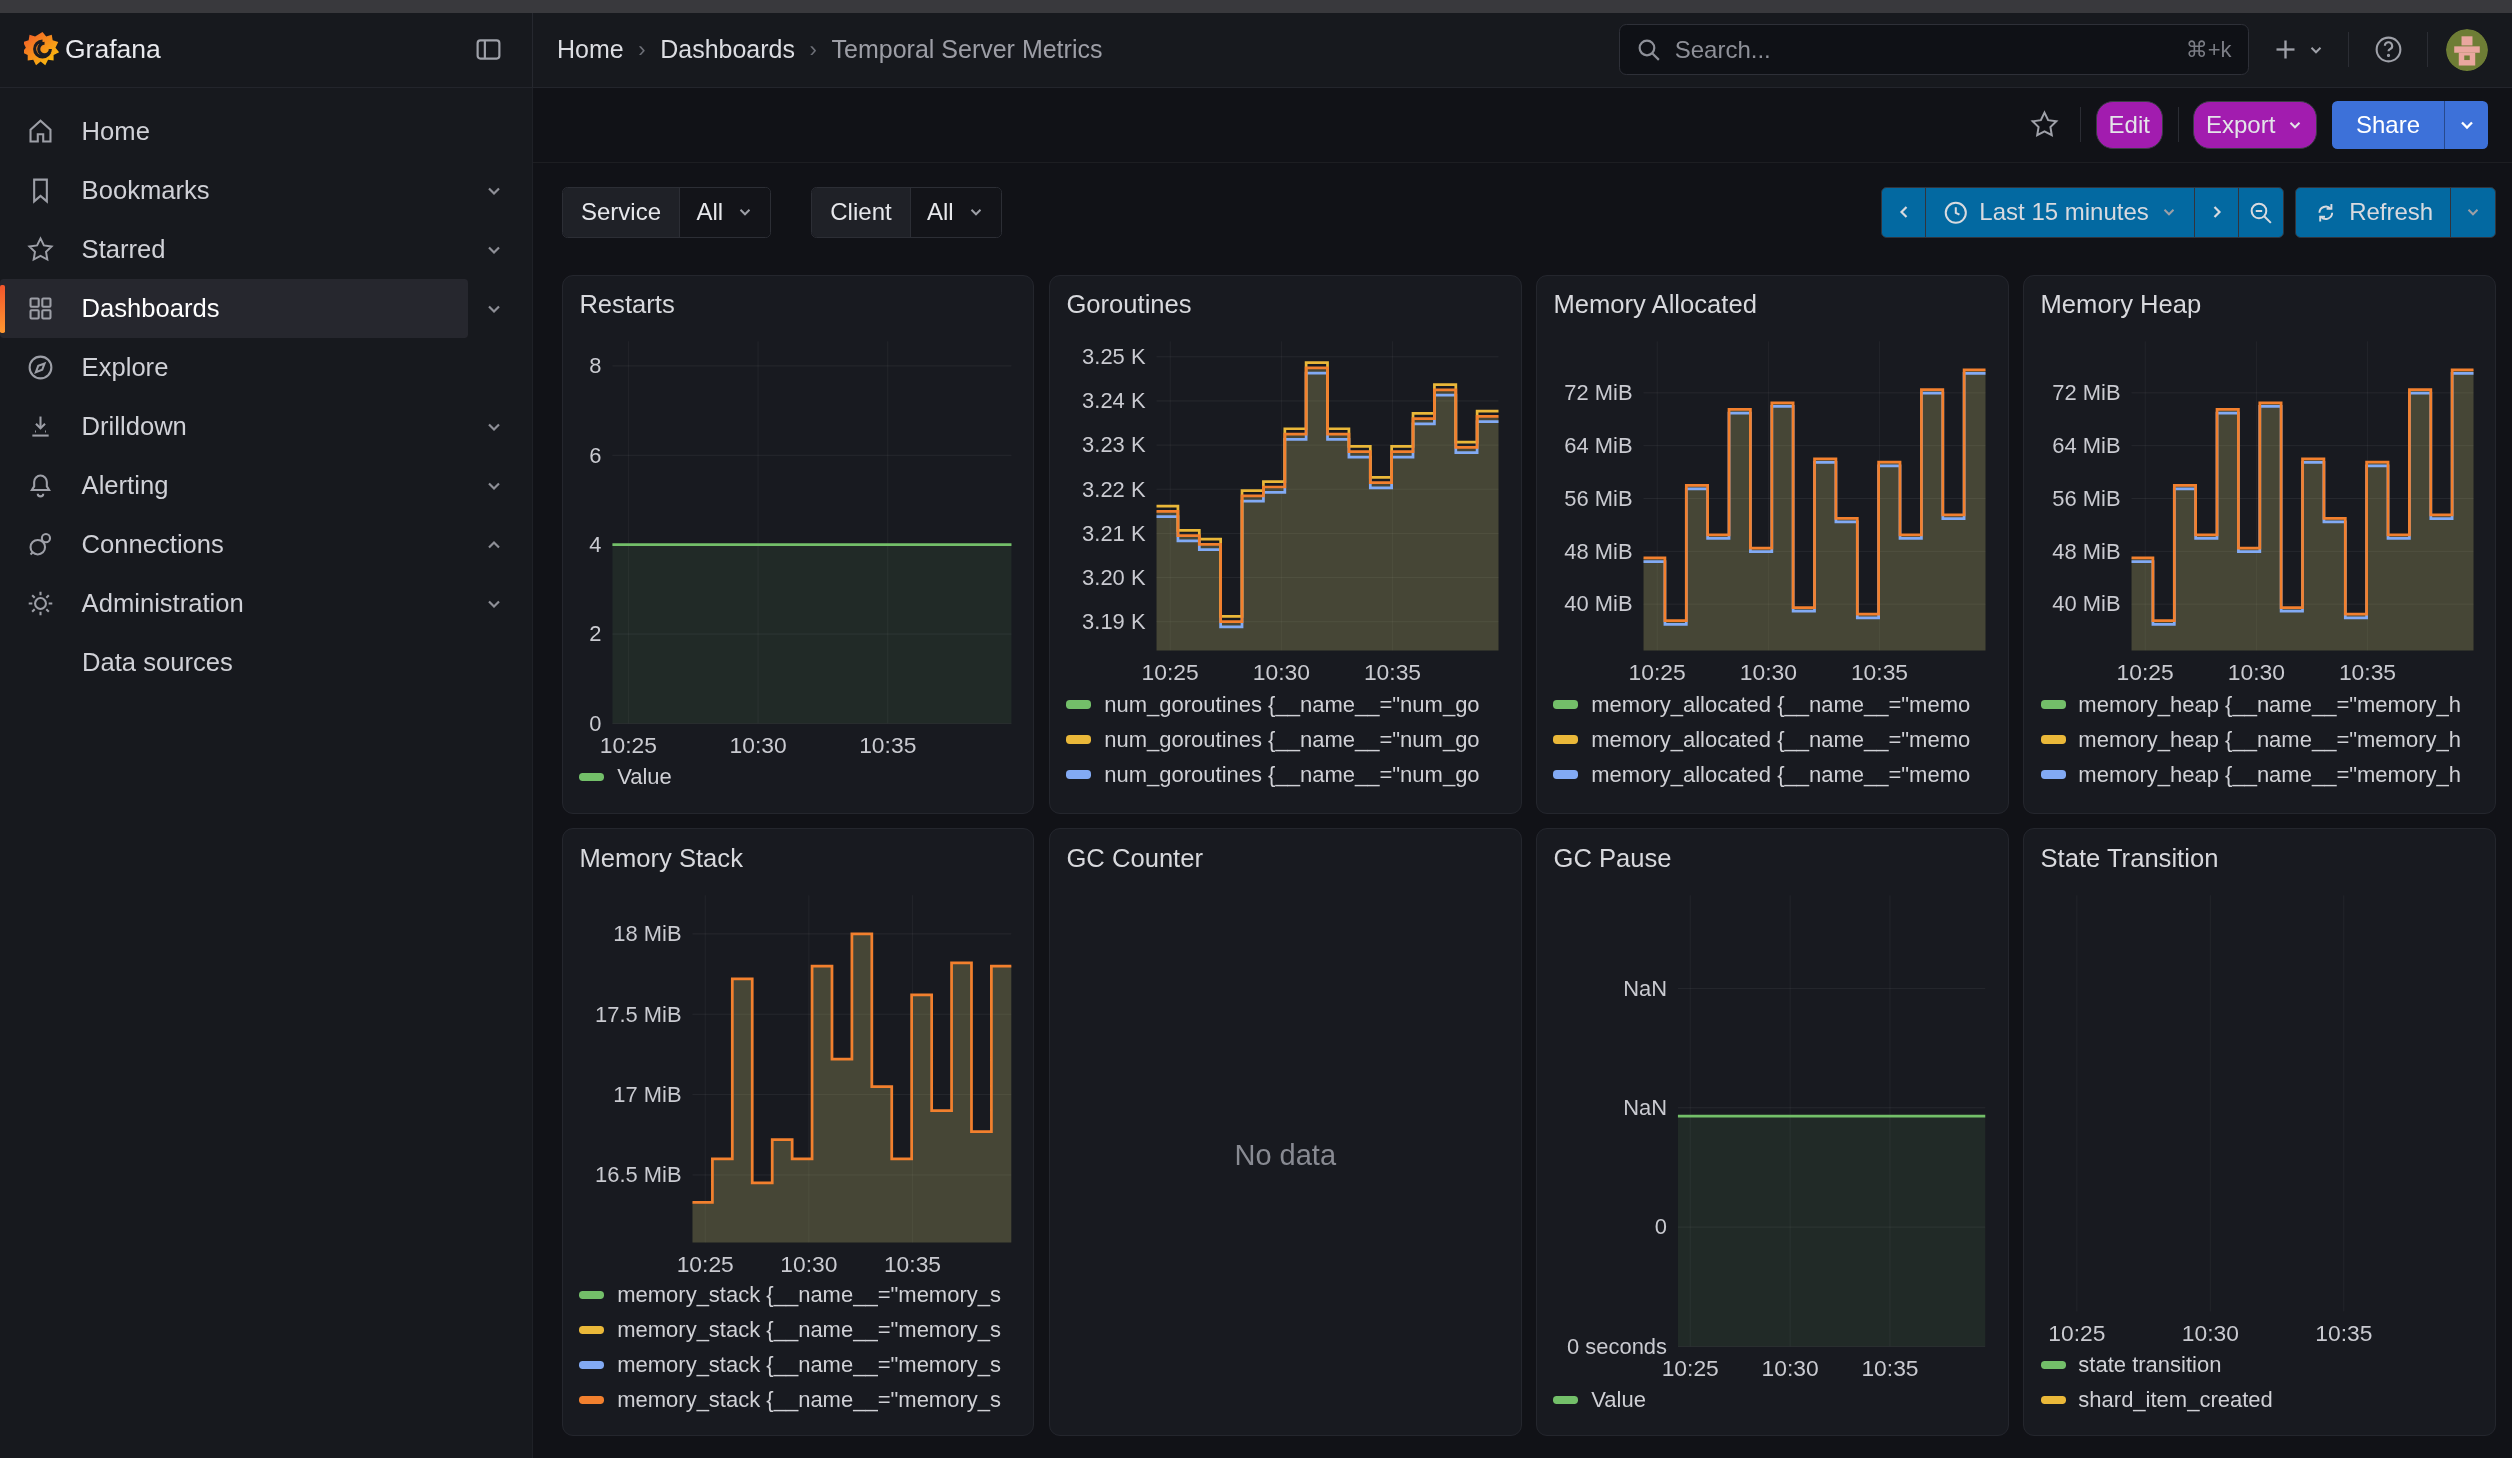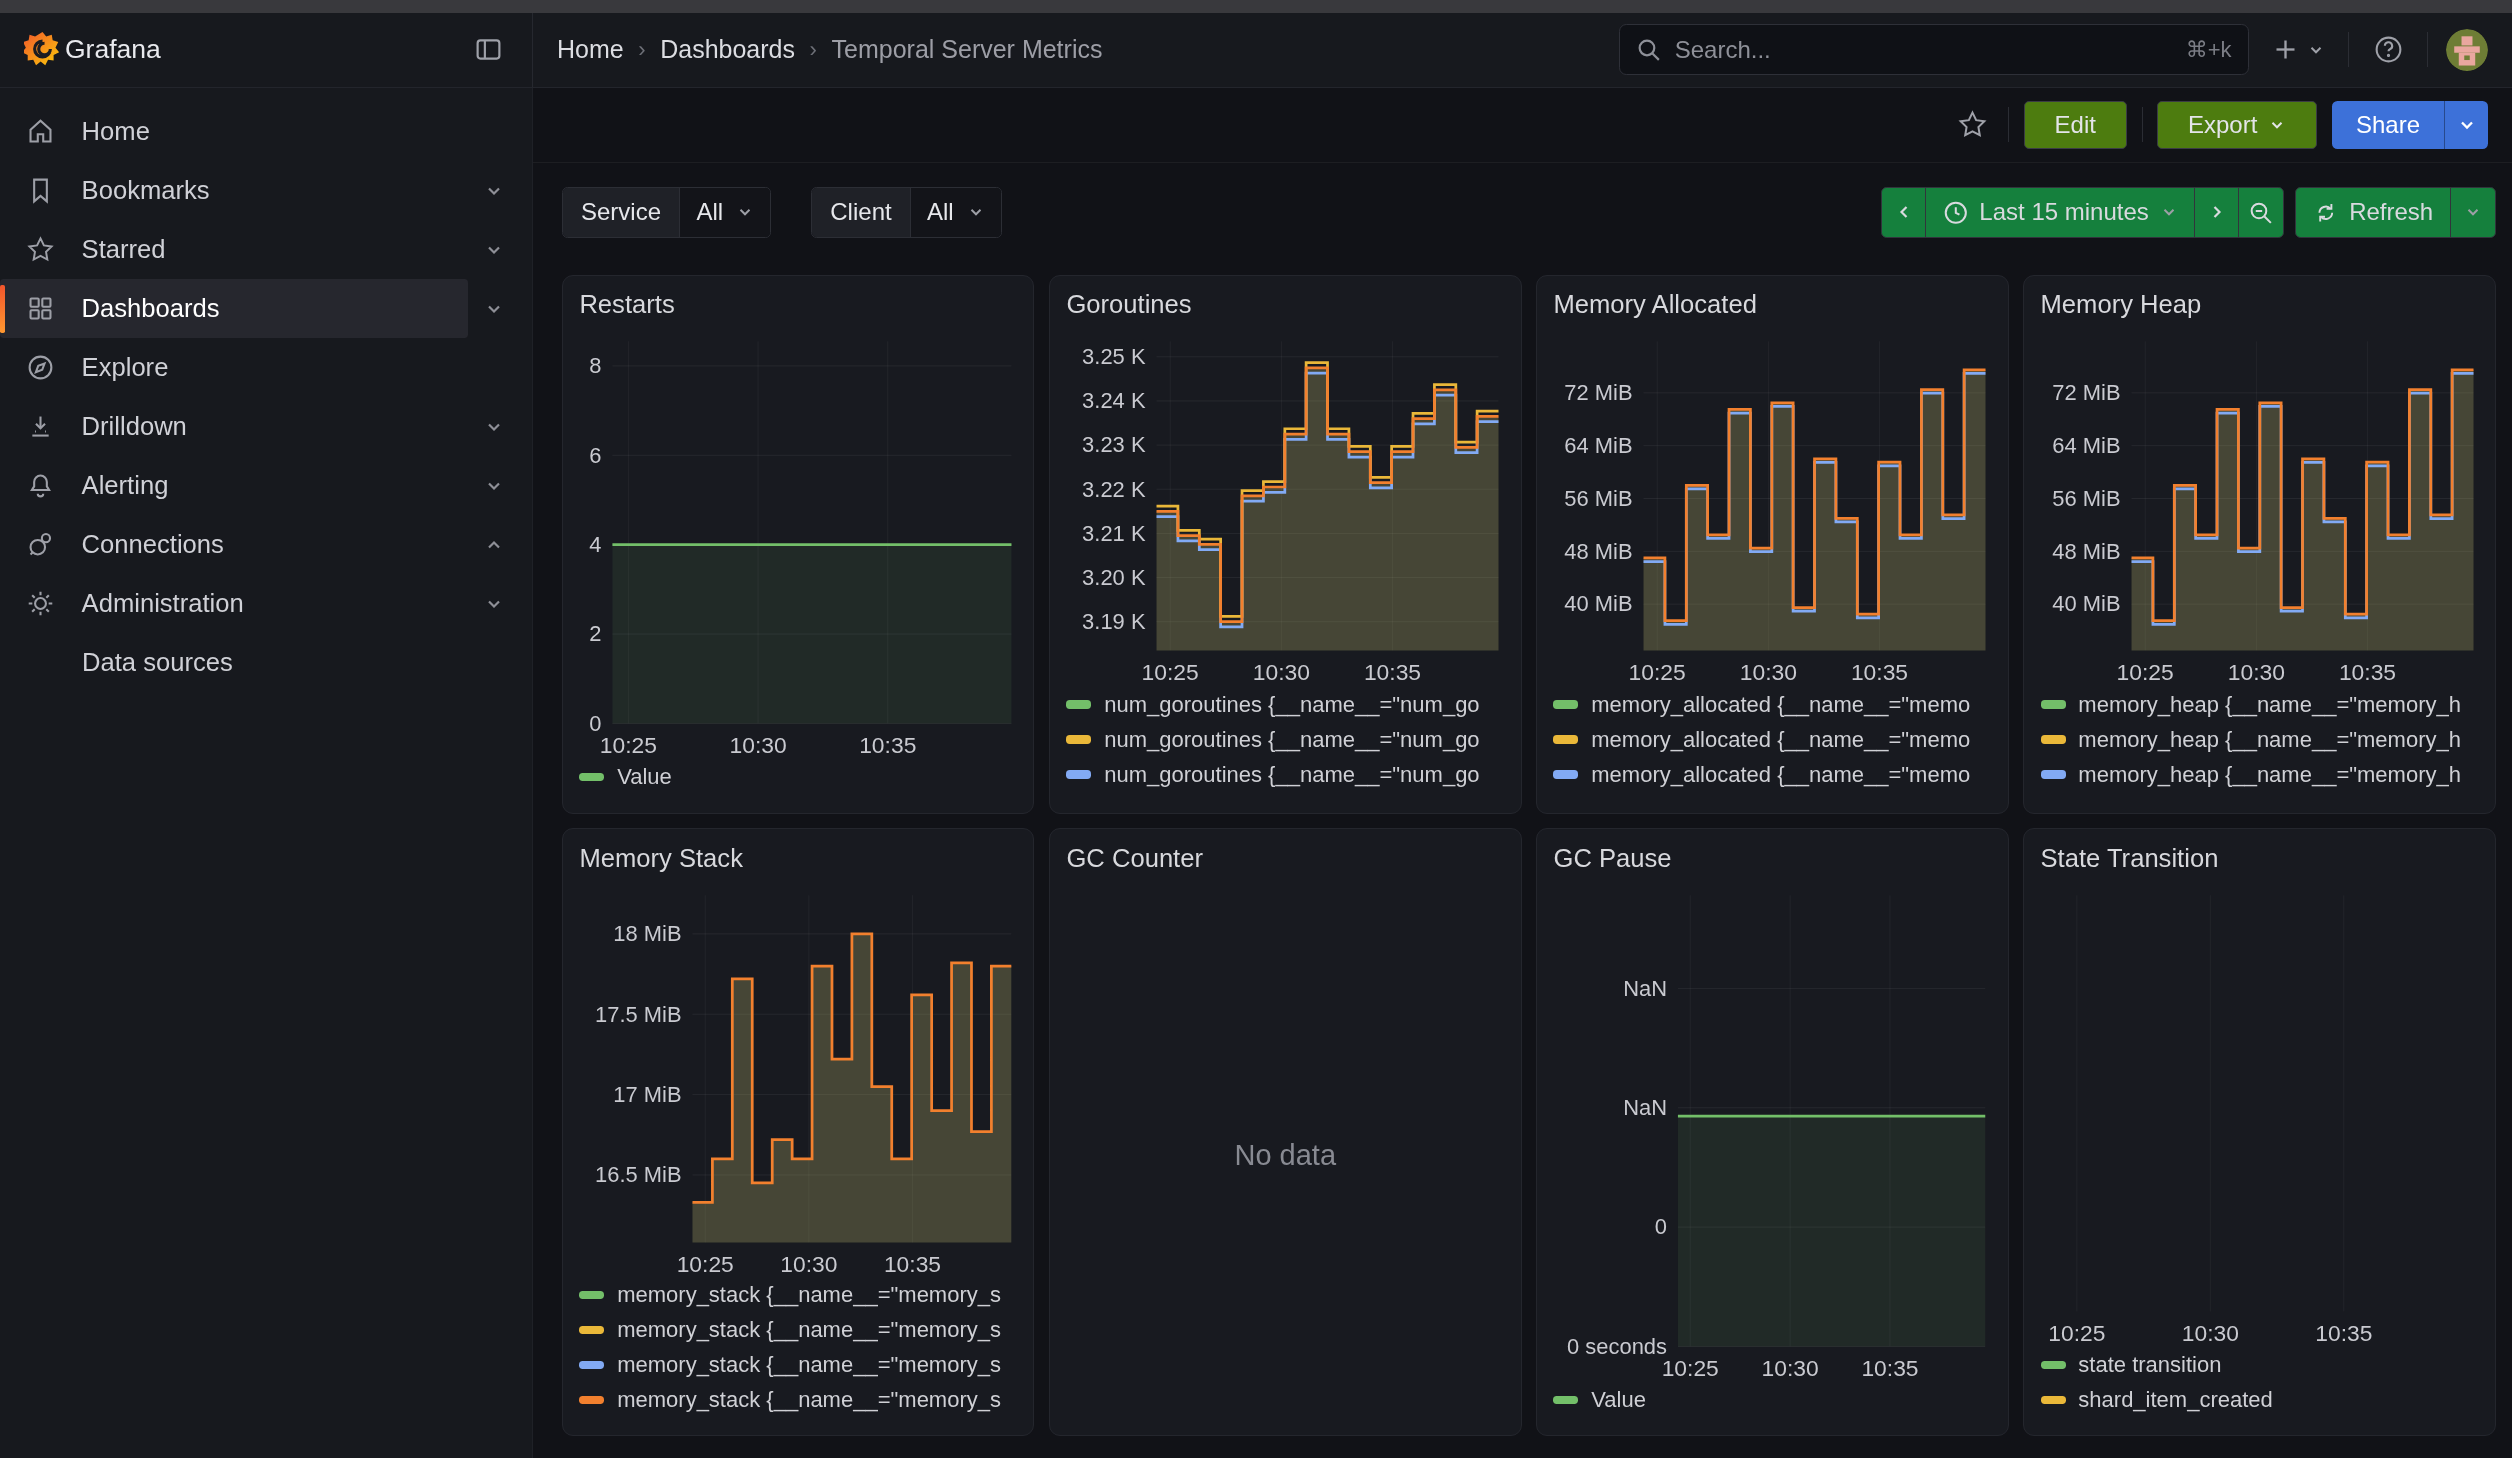--- a/index.html
+++ b/index.html
@@ -39,38 +39,38 @@
   .nav-link.sel { background:#26272e; color:#ffffff; }
   .sel-bar { position:absolute; left:0; top:5.5px; bottom:5.5px; width:4.6px; border-radius:1.8px;
     background:linear-gradient(#f2552c,#ff9830); }
   .nav-chevron { width:51px; height:51px; background:none; border:none; color:#8e8f97;
     display:flex; align-items:center; justify-content:center; cursor:pointer; }
   .nav-child .nav-link { padding-left:82px; }
   
   .main { display:flex; flex-direction:column; overflow:hidden; background:#111217; }
   .actions { height:75px; display:flex; align-items:center; justify-content:flex-end;
     gap:14.6px; padding:0 24px; border-bottom:0.9px solid rgba(255,255,255,0.05); }
-  .btn { height:48px; display:flex; align-items:center; gap:11px; padding:0 30px;
-    font-size:24px; font-weight:500; color:#e4e5e9; background:#4d7c0f;
-    border:0.9px solid #3a3c44; border-radius:5px; cursor:pointer; font-family:inherit; }
+  .btn { height:48px; display:flex; align-items:center; gap:11px; padding:0 12px;
+    font-size:24px; font-weight:500; color:#e4e5e9; background:#a21caf;
+    border:0.9px solid #3a3c44; border-radius:17px; cursor:pointer; font-family:inherit; }
   .btn-primary { background:#3d71d9; border:none; color:#fff; padding:0 24px; }
   .split { display:flex; }
   .split .btn-primary:first-child { border-radius:5.5px 0 0 5.5px; }
   .split .btn-chev { width:44px; padding:0; justify-content:center; border-radius:0 5.5px 5.5px 0;
     border-left:0.9px solid rgba(0,0,0,0.35); }
   .content { flex:1; padding:24px 16.4px 0 29px; overflow:hidden; }
   .filter-row { display:flex; align-items:center; }
   .pill-ctl { display:flex; height:51px; border:0.9px solid #2c2e35; border-radius:5.5px;
     overflow:hidden; margin-right:40px; }
   .pill-ctl .lab { background:#1f2127; display:flex; align-items:center; padding:0 18px;
     font-size:24px; font-weight:500; color:#e6e7eb; border-right:0.9px solid #2c2e35; }
   .pill-ctl .val { background:#131419; display:flex; align-items:center; gap:12.8px;
     padding:0 16.4px; font-size:24px; font-weight:500; color:#e6e7eb; cursor:pointer; }
   .time-group { display:flex; height:51px; border:0.9px solid #32343c; border-radius:5.5px;
-    background:#15803d; overflow:hidden; }
+    background:#0369a1; overflow:hidden; }
   .tg-seg { display:flex; align-items:center; justify-content:center; gap:11px;
     background:transparent; border:none; border-right:0.9px solid #32343c; color:#d9dadf;
     font-size:24px; font-weight:500; padding:0 16.4px; cursor:pointer; font-family:inherit; }
   .tg-seg:last-child { border-right:none; }
   .tg-narrow { width:44px; padding:0; }
   .time-right { margin-left:auto; display:flex; gap:11px; }
   
   .grid { margin-top:37px; display:grid; grid-template-columns:repeat(4,1fr);
     grid-template-rows:539px 608px; gap:14.6px; }
   .panel { background:#181a20; border:0.9px solid #24262d; border-radius:11px;

